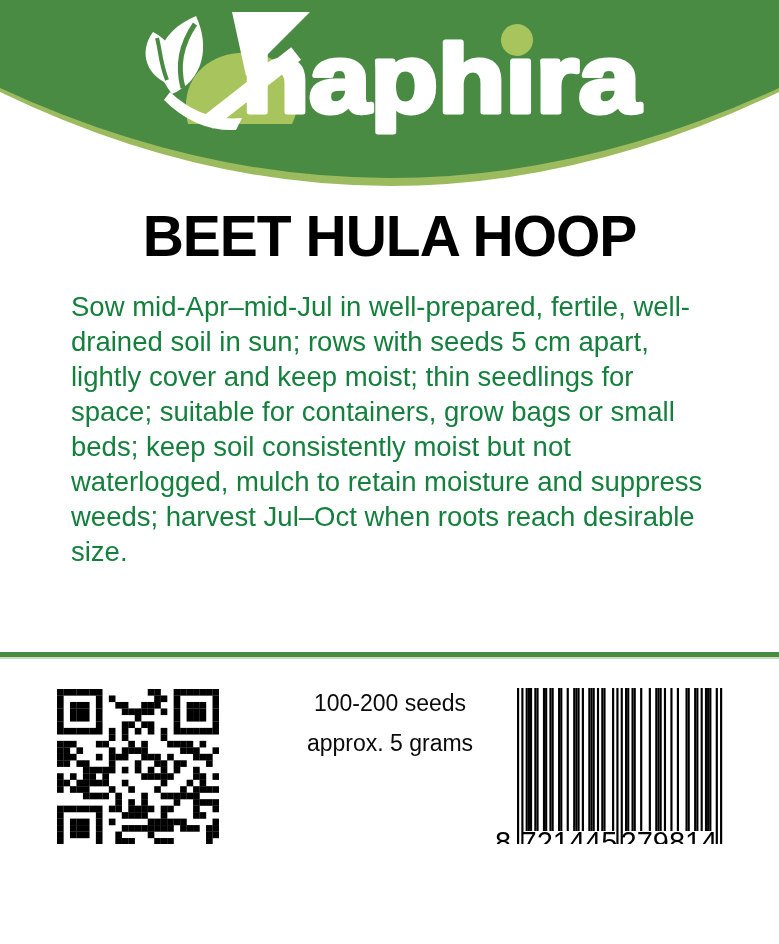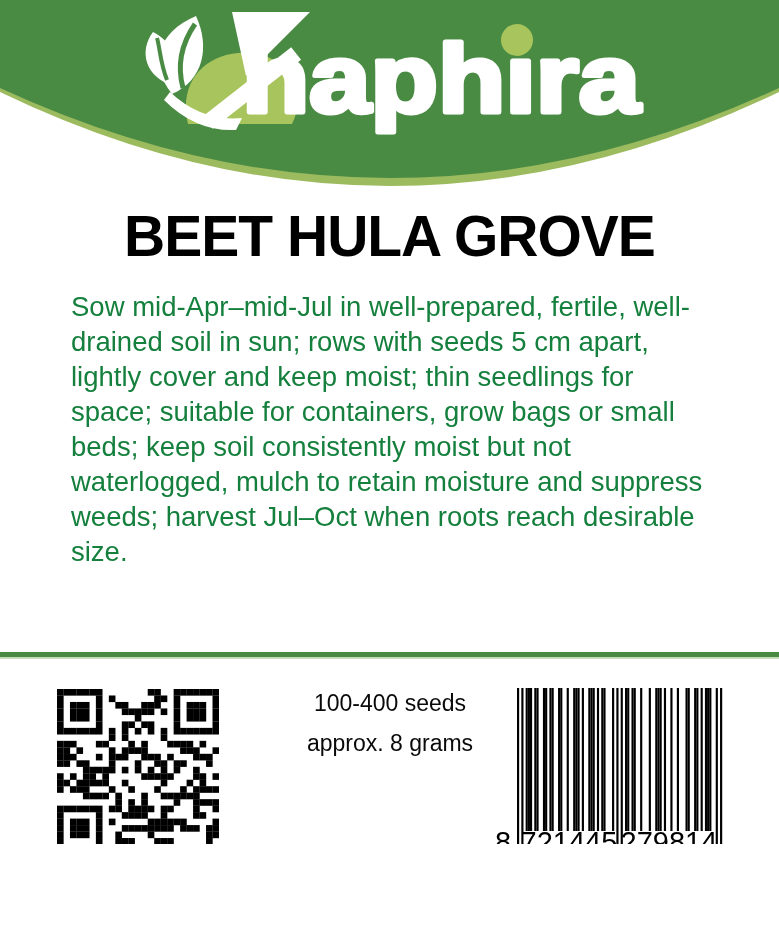--- a/index.html
+++ b/index.html
@@ -64,21 +64,21 @@
         <path d="M232,12 L310,12 L246,76 Z" fill="#ffffff"></path>
         <rect x="196" y="80" width="112" height="16" transform="rotate(-38 252 88)" fill="#ffffff"></rect>
         <path d="M170,92 Q202,122 242,118 L236,130 Q196,132 164,100 Z" fill="#ffffff"></path>
       </g>
 
       <text x="242" y="112" font-size="96" font-weight="bold" fill="#ffffff" stroke="#ffffff" stroke-width="5" stroke-linejoin="round" textLength="398" lengthAdjust="spacingAndGlyphs">haphıra</text>
       <circle cx="517" cy="40" r="16" fill="#a8c45c"></circle>
     </g>
   </svg>
 
-  <h1 class="product-title">BEET HULA GROVE</h1>
+  <h1 class="product-title">BEET HULA HOOP</h1>
 
   <p class="instructions">Sow mid-Apr–mid-Jul in well-prepared, fertile, well-drained soil in sun; rows with seeds 5 cm apart, lightly cover and keep moist; thin seedlings for space; suitable for containers, grow bags or small beds; keep soil consistently moist but not waterlogged, mulch to retain moisture and suppress weeds; harvest Jul–Oct when roots reach desirable size.</p>
 
   <div class="divider">
     <div class="d1"></div>
     <div class="d2"></div>
   </div>
 
   <svg id="qr-svg" class="qr" width="162" height="162" viewBox="0 0 162 162">
       <rect x="0.00" y="0.00" width="6.63" height="6.63"></rect>
@@ -380,22 +380,22 @@
       <rect x="71.28" y="155.52" width="6.63" height="6.63"></rect>
       <rect x="103.68" y="155.52" width="6.63" height="6.63"></rect>
       <rect x="110.16" y="155.52" width="6.63" height="6.63"></rect>
       <rect x="116.64" y="155.52" width="6.63" height="6.63"></rect>
       <rect x="123.12" y="155.52" width="6.63" height="6.63"></rect>
       <rect x="136.08" y="155.52" width="6.63" height="6.63"></rect>
       <rect x="142.56" y="155.52" width="6.63" height="6.63"></rect>
     </svg>
 
   <div class="seeds-info">
-    <div>100-400 seeds</div>
-    <div>approx. 8 grams</div>
+    <div>100-200 seeds</div>
+    <div>approx. 5 grams</div>
   </div>
 
   <svg id="ean-svg" class="ean" width="245" height="168" viewBox="0 0 245 168">
       <rect x="25.00" y="0" width="2.16" height="156"></rect>
       <rect x="29.32" y="0" width="2.16" height="156"></rect>
       <rect x="33.64" y="0" width="2.16" height="143"></rect>
       <rect x="35.80" y="0" width="2.16" height="143"></rect>
       <rect x="37.96" y="0" width="2.16" height="143"></rect>
       <rect x="42.28" y="0" width="2.16" height="143"></rect>
       <rect x="44.44" y="0" width="2.16" height="143"></rect>

